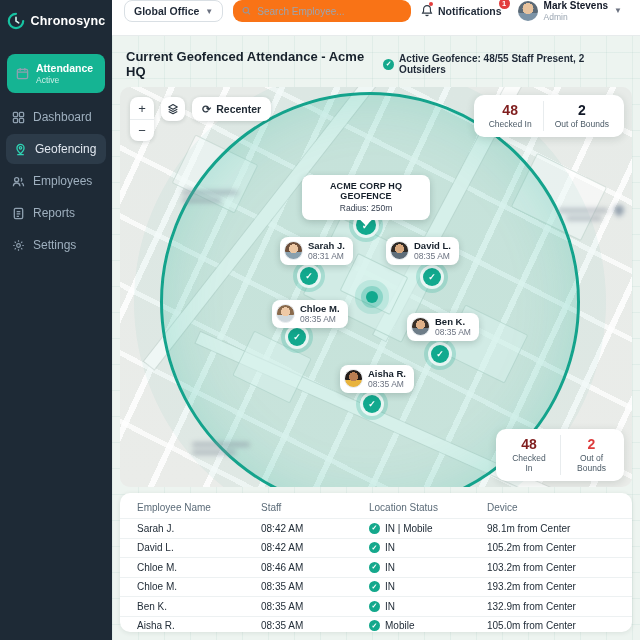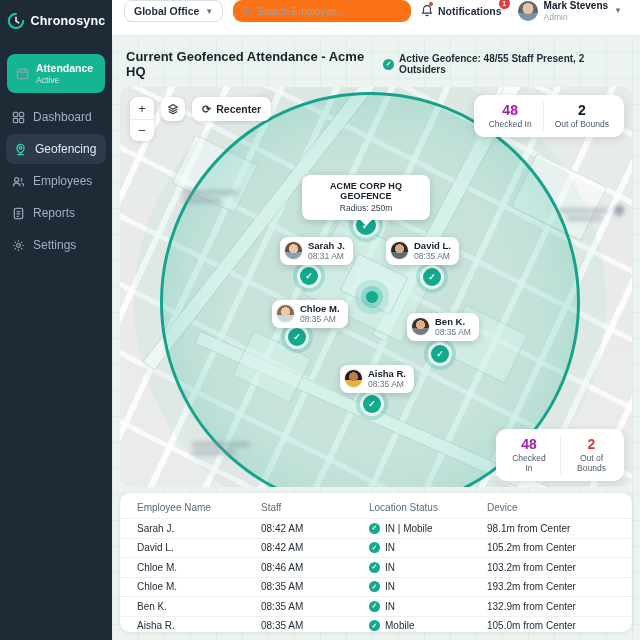--- a/index.html
+++ b/index.html
@@ -100,21 +100,21 @@
     font-size:10.5px; font-weight:bold; color:#222c36; cursor:pointer; }
   .recenter-glyph { font-size:11px; color:#303b46; }
 
   .stat-card { position:absolute; background:#fff; border-radius:10px;
     box-shadow:0 2px 8px rgba(20,40,35,.14); display:flex; align-items:stretch; }
   .stat-card.top { right:8px; top:8px; padding:6px 4px; }
   .stat-card.bottom { right:8px; bottom:6px; padding:6px 2px; }
   .stat-cell { padding:2px 11px; text-align:center; }
   .stat-cell + .stat-cell { border-left:1px solid #e8ecee; }
   .stat-num { font-size:14px; font-weight:bold; color:#111827; line-height:1.1; }
-  .stat-num.teal { color:#a21caf; }
+  .stat-num.teal { color:#7f1d1d; }
   .stat-num.red { color:#dd3c3c; }
   .stat-lbl { font-size:8.5px; color:#4b5a66; margin-top:1px; }
   .stat-card.bottom .stat-cell { max-width:62px; }
 
   .blur-label { position:absolute; filter:blur(2.5px); opacity:.5; }
   .blur-line { height:5px; border-radius:3px; background:#8a93a0; margin:3px 0; }
   .blur-pin { position:absolute; right:-14px; top:0; width:10px; height:10px;
     background:#3d5472; border-radius:50% 50% 50% 0; transform:rotate(-45deg); }
 
   

